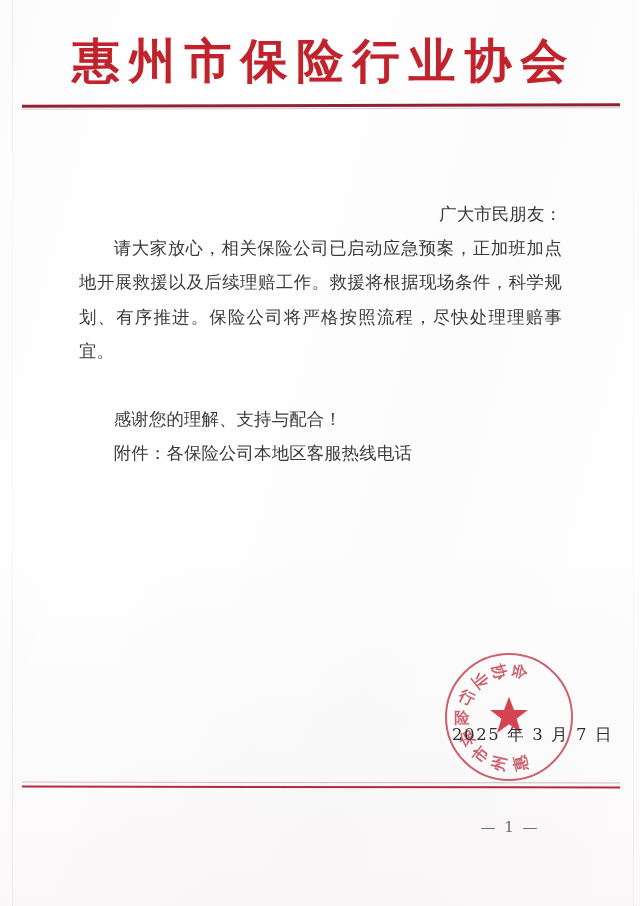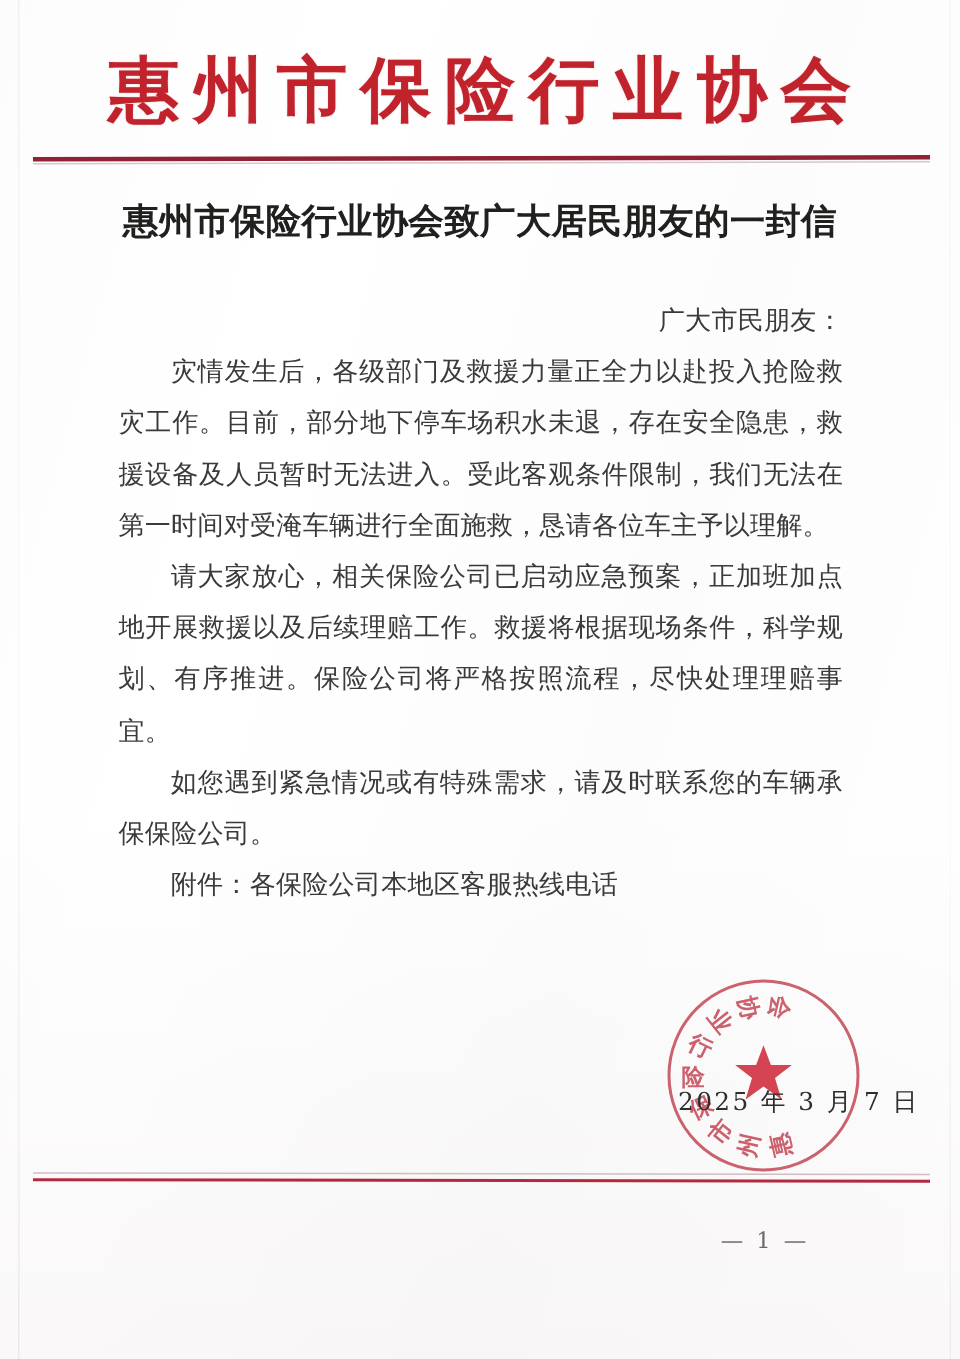--- a/index.html
+++ b/index.html
@@ -227,27 +227,25 @@
 
   <div class="letterhead">
     <div class="letterhead-title">惠州市保险行业协会</div>
   </div>
 
   <div class="header-rule">
     <div class="thick"></div>
     <div class="thin"></div>
   </div>
 
-  <div class="doc-title">惠州市保险行业协会致广大居民朋友的一封信</div>
 
   <div class="body-block">
     <div class="salutation">广大市民朋友：</div>
-    <div class="para">灾情发生后，各级部门及救援力量正全力以赴投入抢险救灾工作。目前，部分地下停车场积水未退，存在安全隐患，救援设备及人员暂时无法进入。受此客观条件限制，我们无法在第一时间对受淹车辆进行全面施救，恳请各位车主予以理解。</div>
     <div class="para">请大家放心，相关保险公司已启动应急预案，正加班加点地开展救援以及后续理赔工作。救援将根据现场条件，科学规划、有序推进。保险公司将严格按照流程，尽快处理理赔事宜。</div>
-    <div class="para">如您遇到紧急情况或有特殊需求，请及时联系您的车辆承保保险公司。</div>
+    <div class="closing">感谢您的理解、支持与配合！</div>
     <div class="attachment">附件：各保险公司本地区客服热线电话</div>
   </div>
 
   <div class="seal">
     <div class="seal-ring"></div>
     <svg class="seal-star" viewBox="0 0 100 100">
       <polygon points="50,4 61.8,35.5 95,35.5 68.2,56 78.5,90 50,69.5 21.5,90 31.8,56 5,35.5 38.2,35.5" fill="currentColor"></polygon>
     </svg>
     <div id="seal-ring-text">
         <div class="seal-char" style="transform: rotate(-193.11deg) translate(0px, -47px) rotate(90deg);">惠</div>

